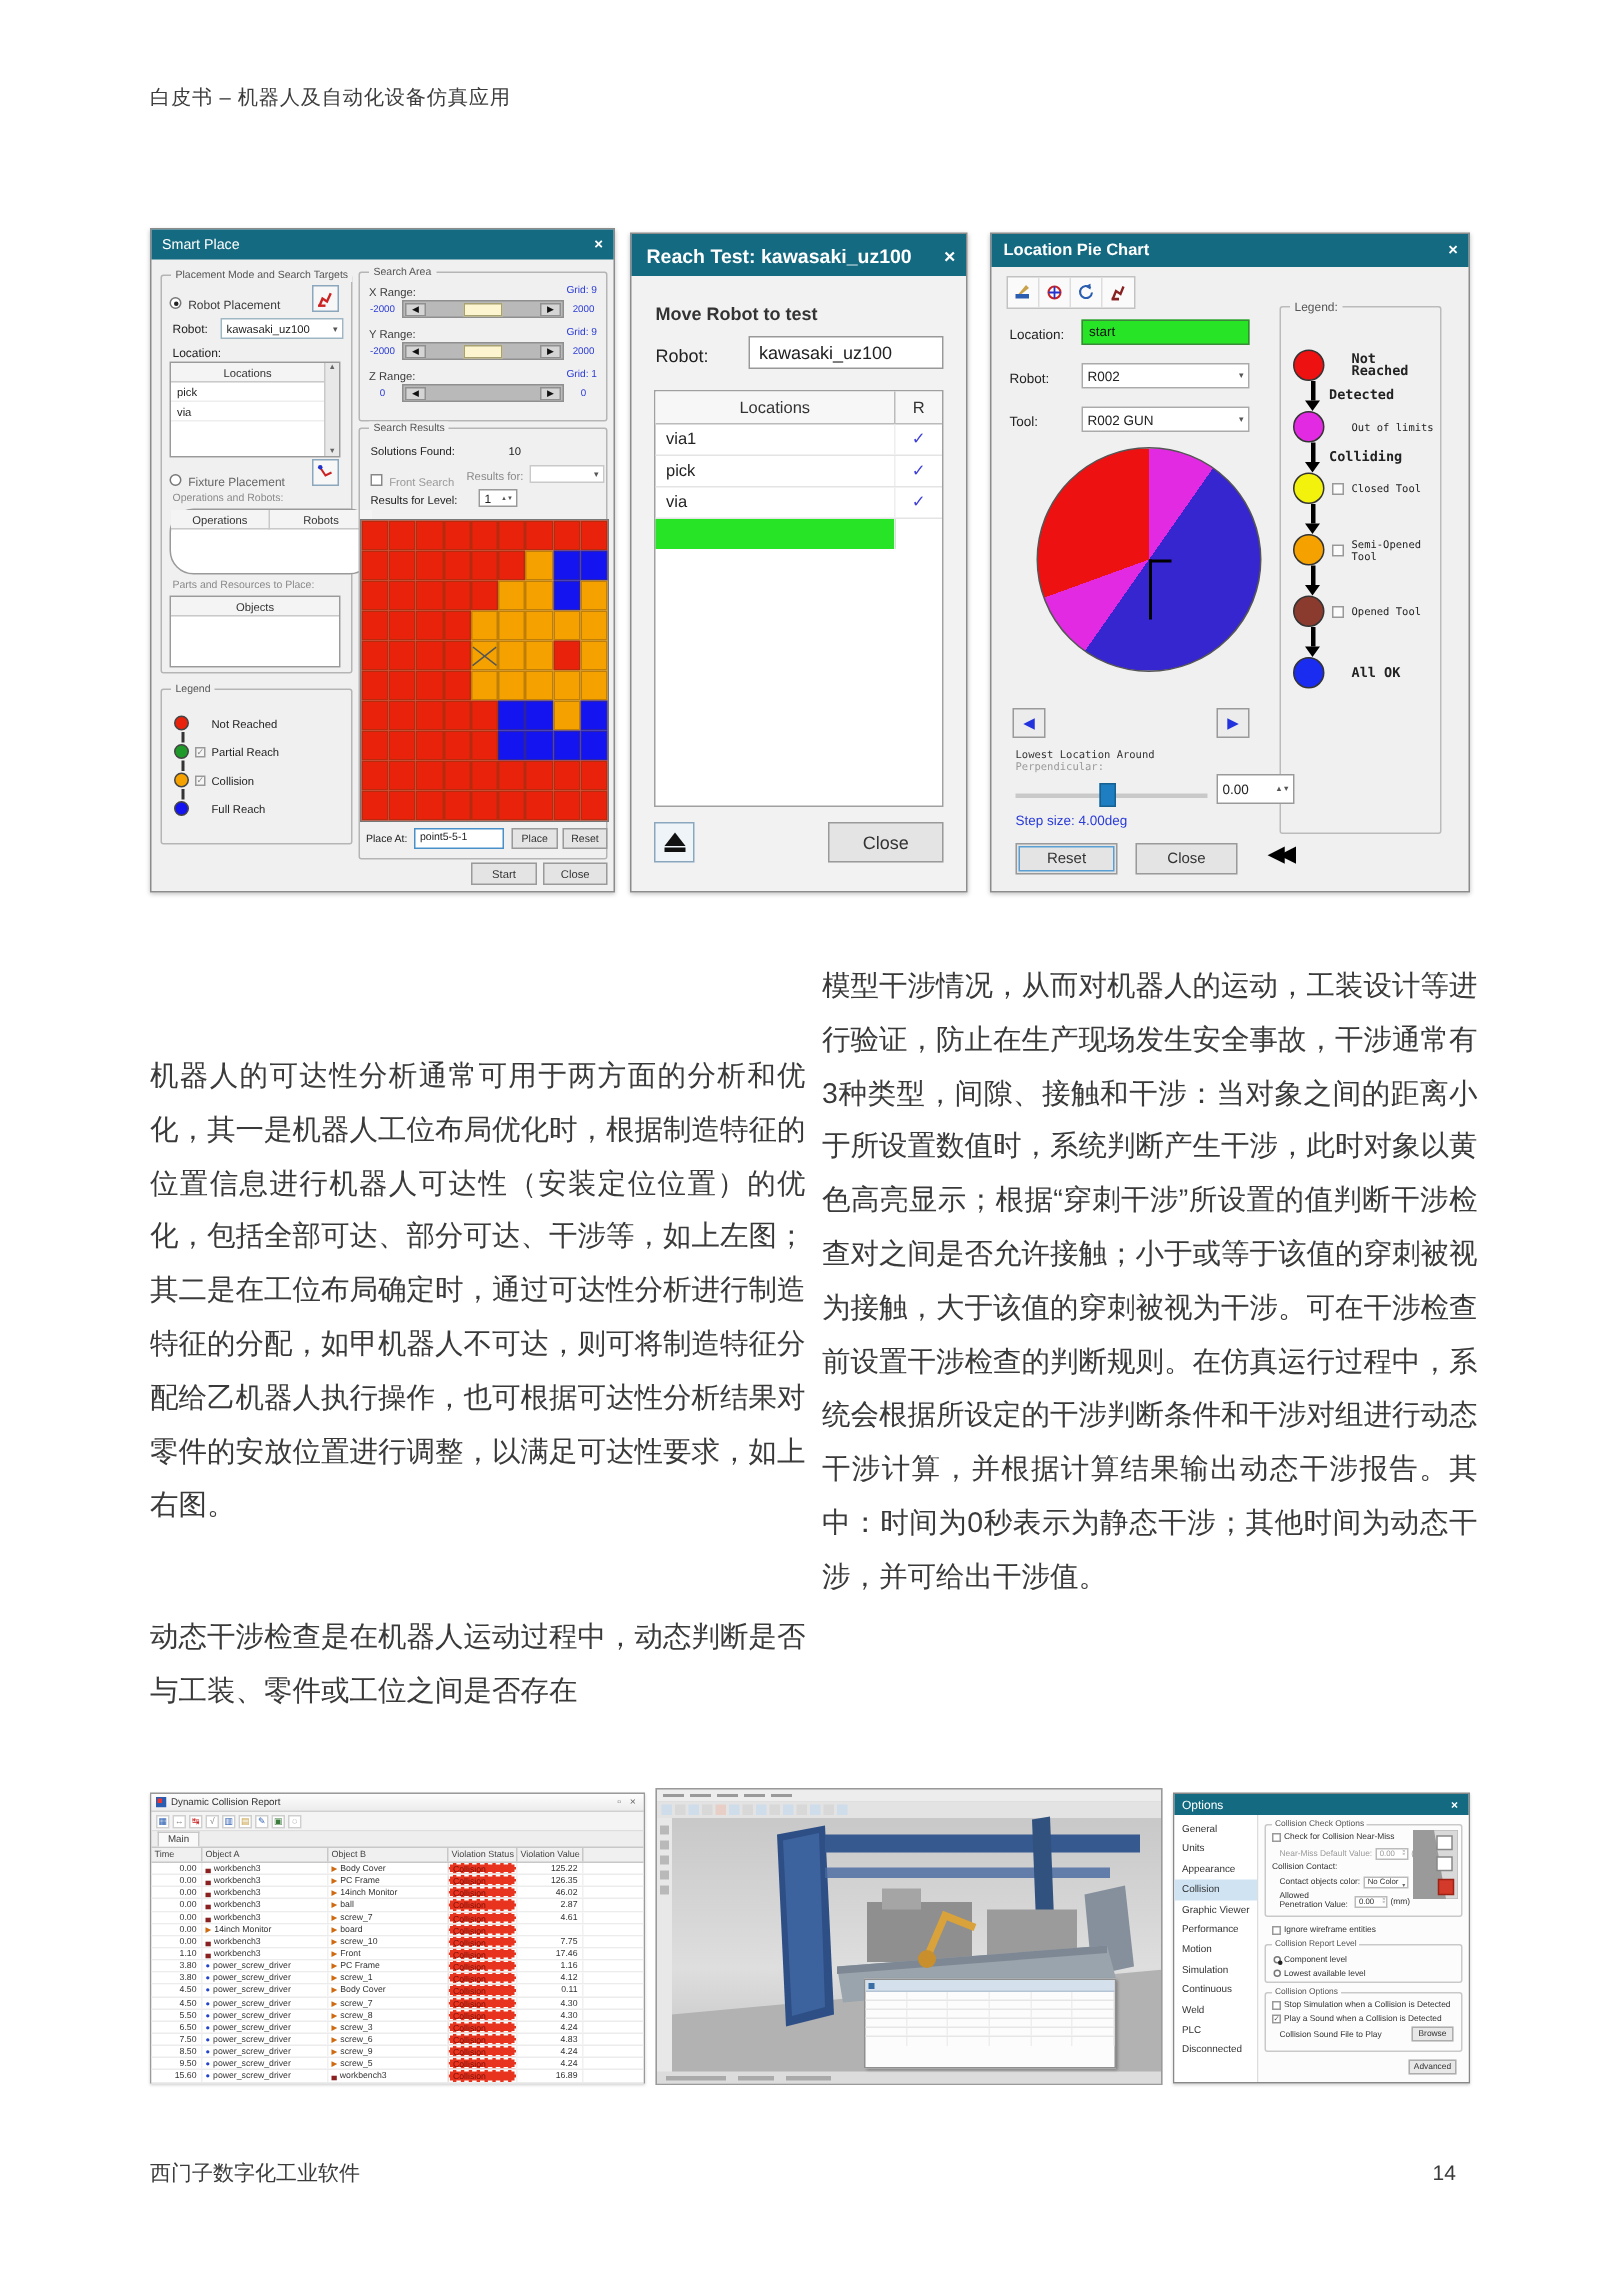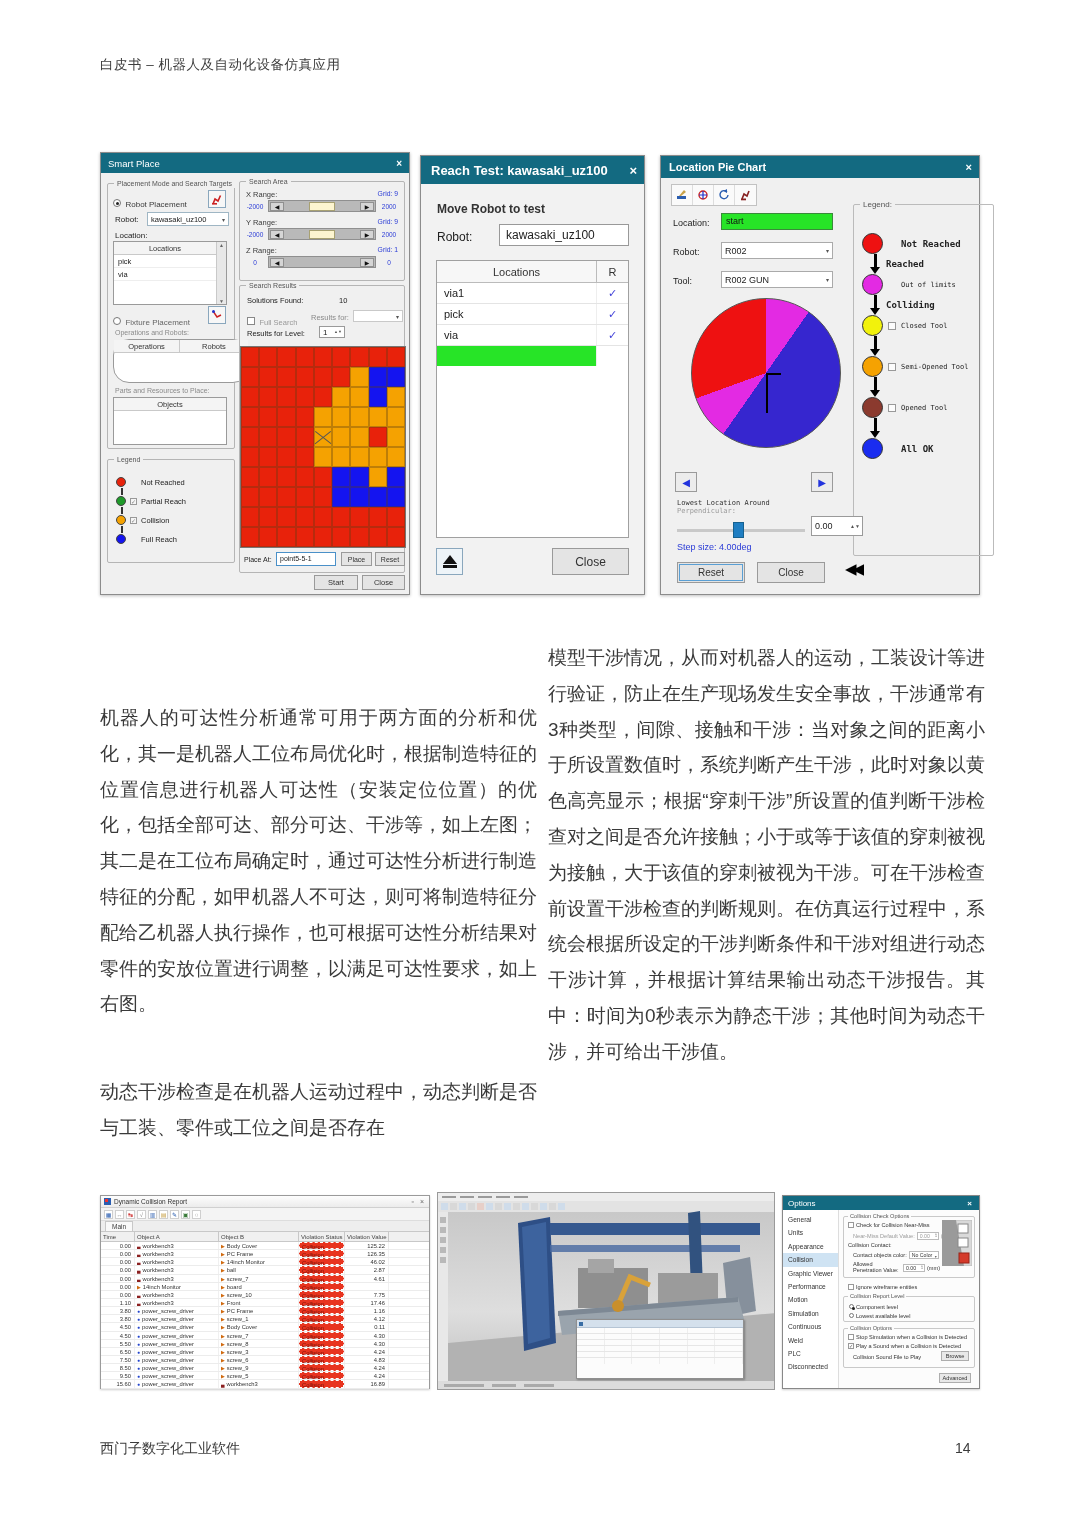--- a/index.html
+++ b/index.html
@@ -312,21 +312,21 @@
         </div>
     </div>
 
     <div class="fieldset" style="left:138px; top:132px; width:166px; height:288px;">
       <span class="flegend">Search Results</span>
     </div>
     <div class="lbl" style="left:146px; top:143px; font-size:7.5px;">Solutions Found:</div>
     <div class="lbl" style="left:238px; top:143px; font-size:7.5px;">10</div>
     <div class="abs" style="left:146px; top:158px;">
       <span class="checkbox"></span>
-      <span style="font-size:7.5px; color:#999;">Full Search</span>
+      <span style="font-size:7.5px; color:#999;">Front Search</span>
     </div>
     <div class="lbl dim" style="left:210px; top:160px; font-size:7.5px;">Results for:</div>
     <div class="combo" style="left:252px; top:157px; width:50px; height:12px; border-color:#c9c9c9;">
         <span class="carr">▾</span>
       </div>
     <div class="lbl" style="left:146px; top:176px; font-size:7.5px;">Results for Level:</div>
     <div class="spinner" style="left:218px; top:173px; width:26px; height:12px;">
       <span class="val">1</span>
       <span class="ud">▲▼</span>
     </div>
@@ -519,21 +519,21 @@
     <div class="combo" style="left:60px; top:115px; width:112px; height:17px; font-size:9px; border-color:#aaa;">
       <span>R002 GUN</span>
         <span class="carr">▾</span>
     </div>
 
     <div id="pie" style="background: conic-gradient(rgb(227, 42, 227) 0deg, rgb(227, 42, 227) 35deg, rgb(54, 38, 207) 35deg, rgb(54, 38, 207) 215deg, rgb(227, 42, 227) 215deg, rgb(227, 42, 227) 250deg, rgb(238, 17, 17) 250deg, rgb(238, 17, 17) 360deg);">
       <div class="tmark-v"></div>
       <div class="tmark-h"></div>
     </div>
 
-    <div class="fieldset" style="left:192px; top:48px; width:141px; height:352px; border-color:#bbb;">
+    <div class="fieldset" style="left:192px; top:48px; width:108px; height:352px; border-color:#bbb;">
       <span class="flegend" style="font-size:8px; background:#f0f0f0;">Legend:</span>
       <div style="padding:8px 0 0 8px;">
 
           <div>
             <div class="plg-arrowrow" style="visibility: hidden;">
               <div class="plg-arrow">
                 <div class="plg-line"></div>
                 <div class="plg-head"></div>
               </div>
               <div class="plg-prelabel"></div>
@@ -544,21 +544,21 @@
               <span class="plg-label bold">Not Reached</span>
             </div>
           </div>
 
           <div>
             <div class="plg-arrowrow">
               <div class="plg-arrow">
                 <div class="plg-line"></div>
                 <div class="plg-head"></div>
               </div>
-              <div class="plg-prelabel">Reached</div>
+              <div class="plg-prelabel">Detected</div>
             </div>
             <div class="plg-mainrow">
               <span class="plg-circle" style="background: rgb(227, 42, 227);"></span>
               <span class="plg-check" style="visibility: hidden;"></span>
               <span class="plg-label">Out of limits</span>
             </div>
           </div>
 
           <div>
             <div class="plg-arrowrow">

